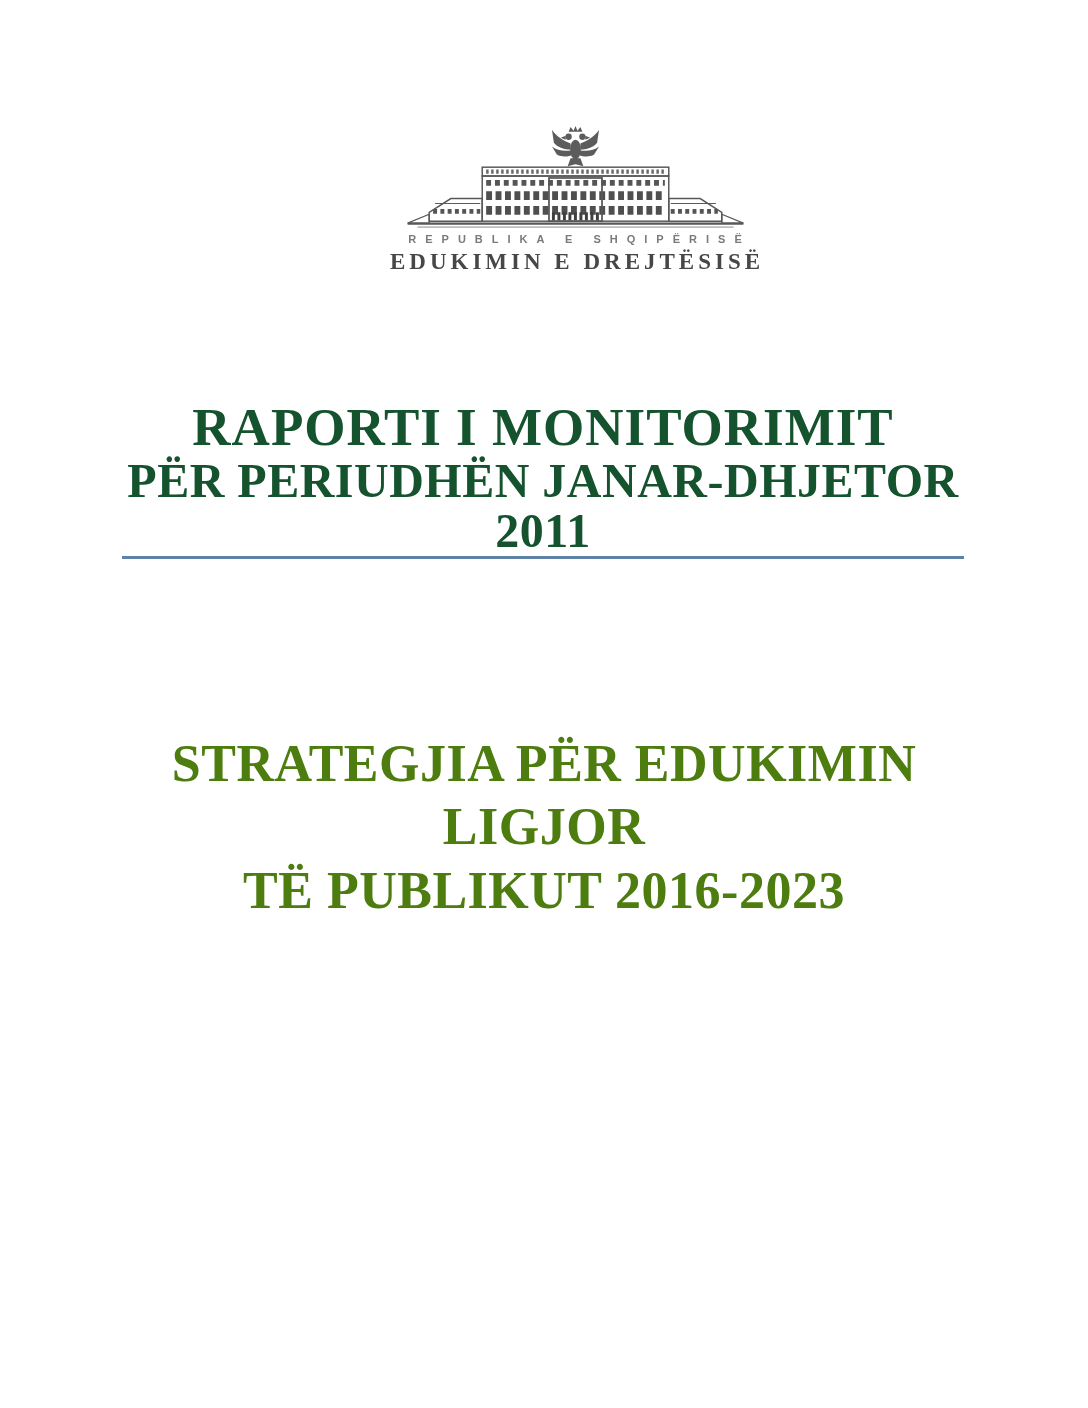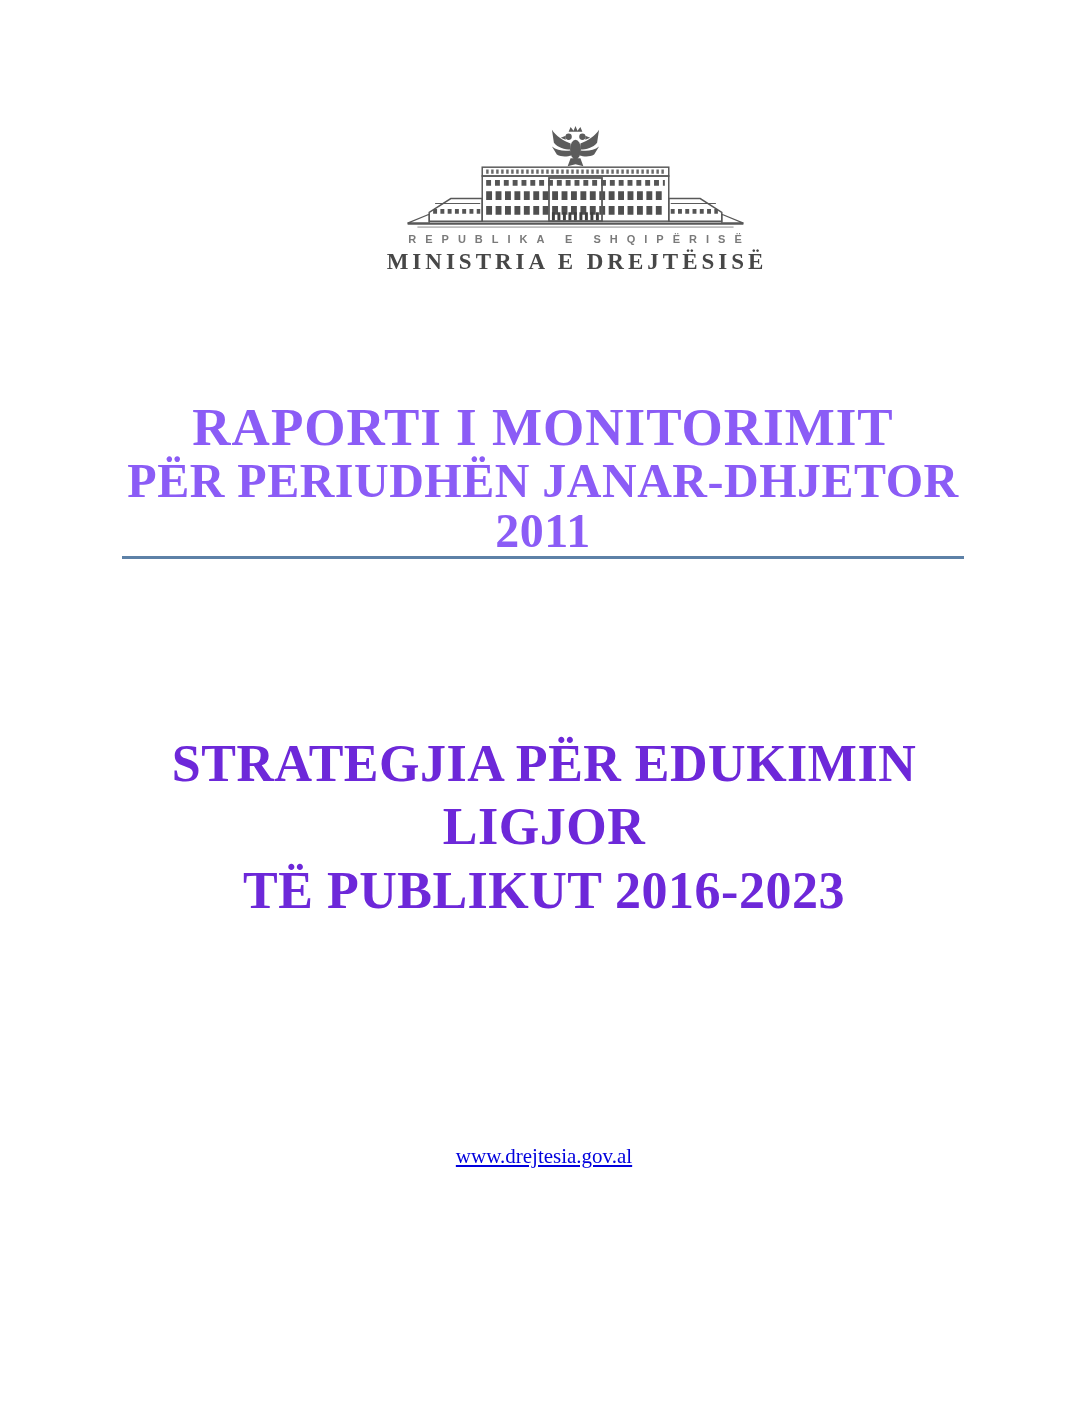--- a/index.html
+++ b/index.html
@@ -92,30 +92,27 @@
         <line x1="272" y1="90" x2="320" y2="90" stroke="#555555" stroke-width="5" stroke-dasharray="4 3.4"></line>
         <line x1="32" y1="82" x2="78" y2="82" stroke-width="1"></line>
         <line x1="272" y1="82" x2="318" y2="82" stroke-width="1"></line>
         <path d="M26,93 L4,102 L26,102 Z" stroke-width="1.2"></path>
         <path d="M324,93 L346,102 L324,102 Z" stroke-width="1.2"></path>
         <line x1="4" y1="102.5" x2="346" y2="102.5" stroke-width="2.5"></line>
         <line x1="14" y1="106" x2="336" y2="106" stroke="#8a8a8a" stroke-width="1"></line>
       </g>
     </svg>
     <div class="logo-republic">REPUBLIKA E SHQIPËRISË</div>
-    <div class="logo-ministry">MINISTRIA E DREJTËSISË</div>
+    <div class="logo-ministry">EDUKIMIN E DREJTËSISË</div>
   </div>
 
-  <div class="report-title" style="color: #8b5cf6; border-bottom-color: rgb(93, 129, 167);">
+  <div class="report-title" style="color: #14532d; border-bottom-color: rgb(93, 129, 167);">
     <div class="line1">RAPORTI I MONITORIMIT</div>
     <div class="line2">PËR PERIUDHËN JANAR-DHJETOR 2011</div>
   </div>
 
-  <div class="strategy-title" style="color: #6d28d9; text-align: center;">
+  <div class="strategy-title" style="color: #4d7c0f; text-align: center;">
     <div>STRATEGJIA PËR EDUKIMIN LIGJOR</div>
     <div>TË PUBLIKUT 2016-2023</div>
   </div>
 
-  <div class="footer-link-wrap">
-    <a class="footer-link" style="color: rgb(1, 1, 221);">www.drejtesia.gov.al</a>
-  </div>
 
 </div>
 
 </body></html>

